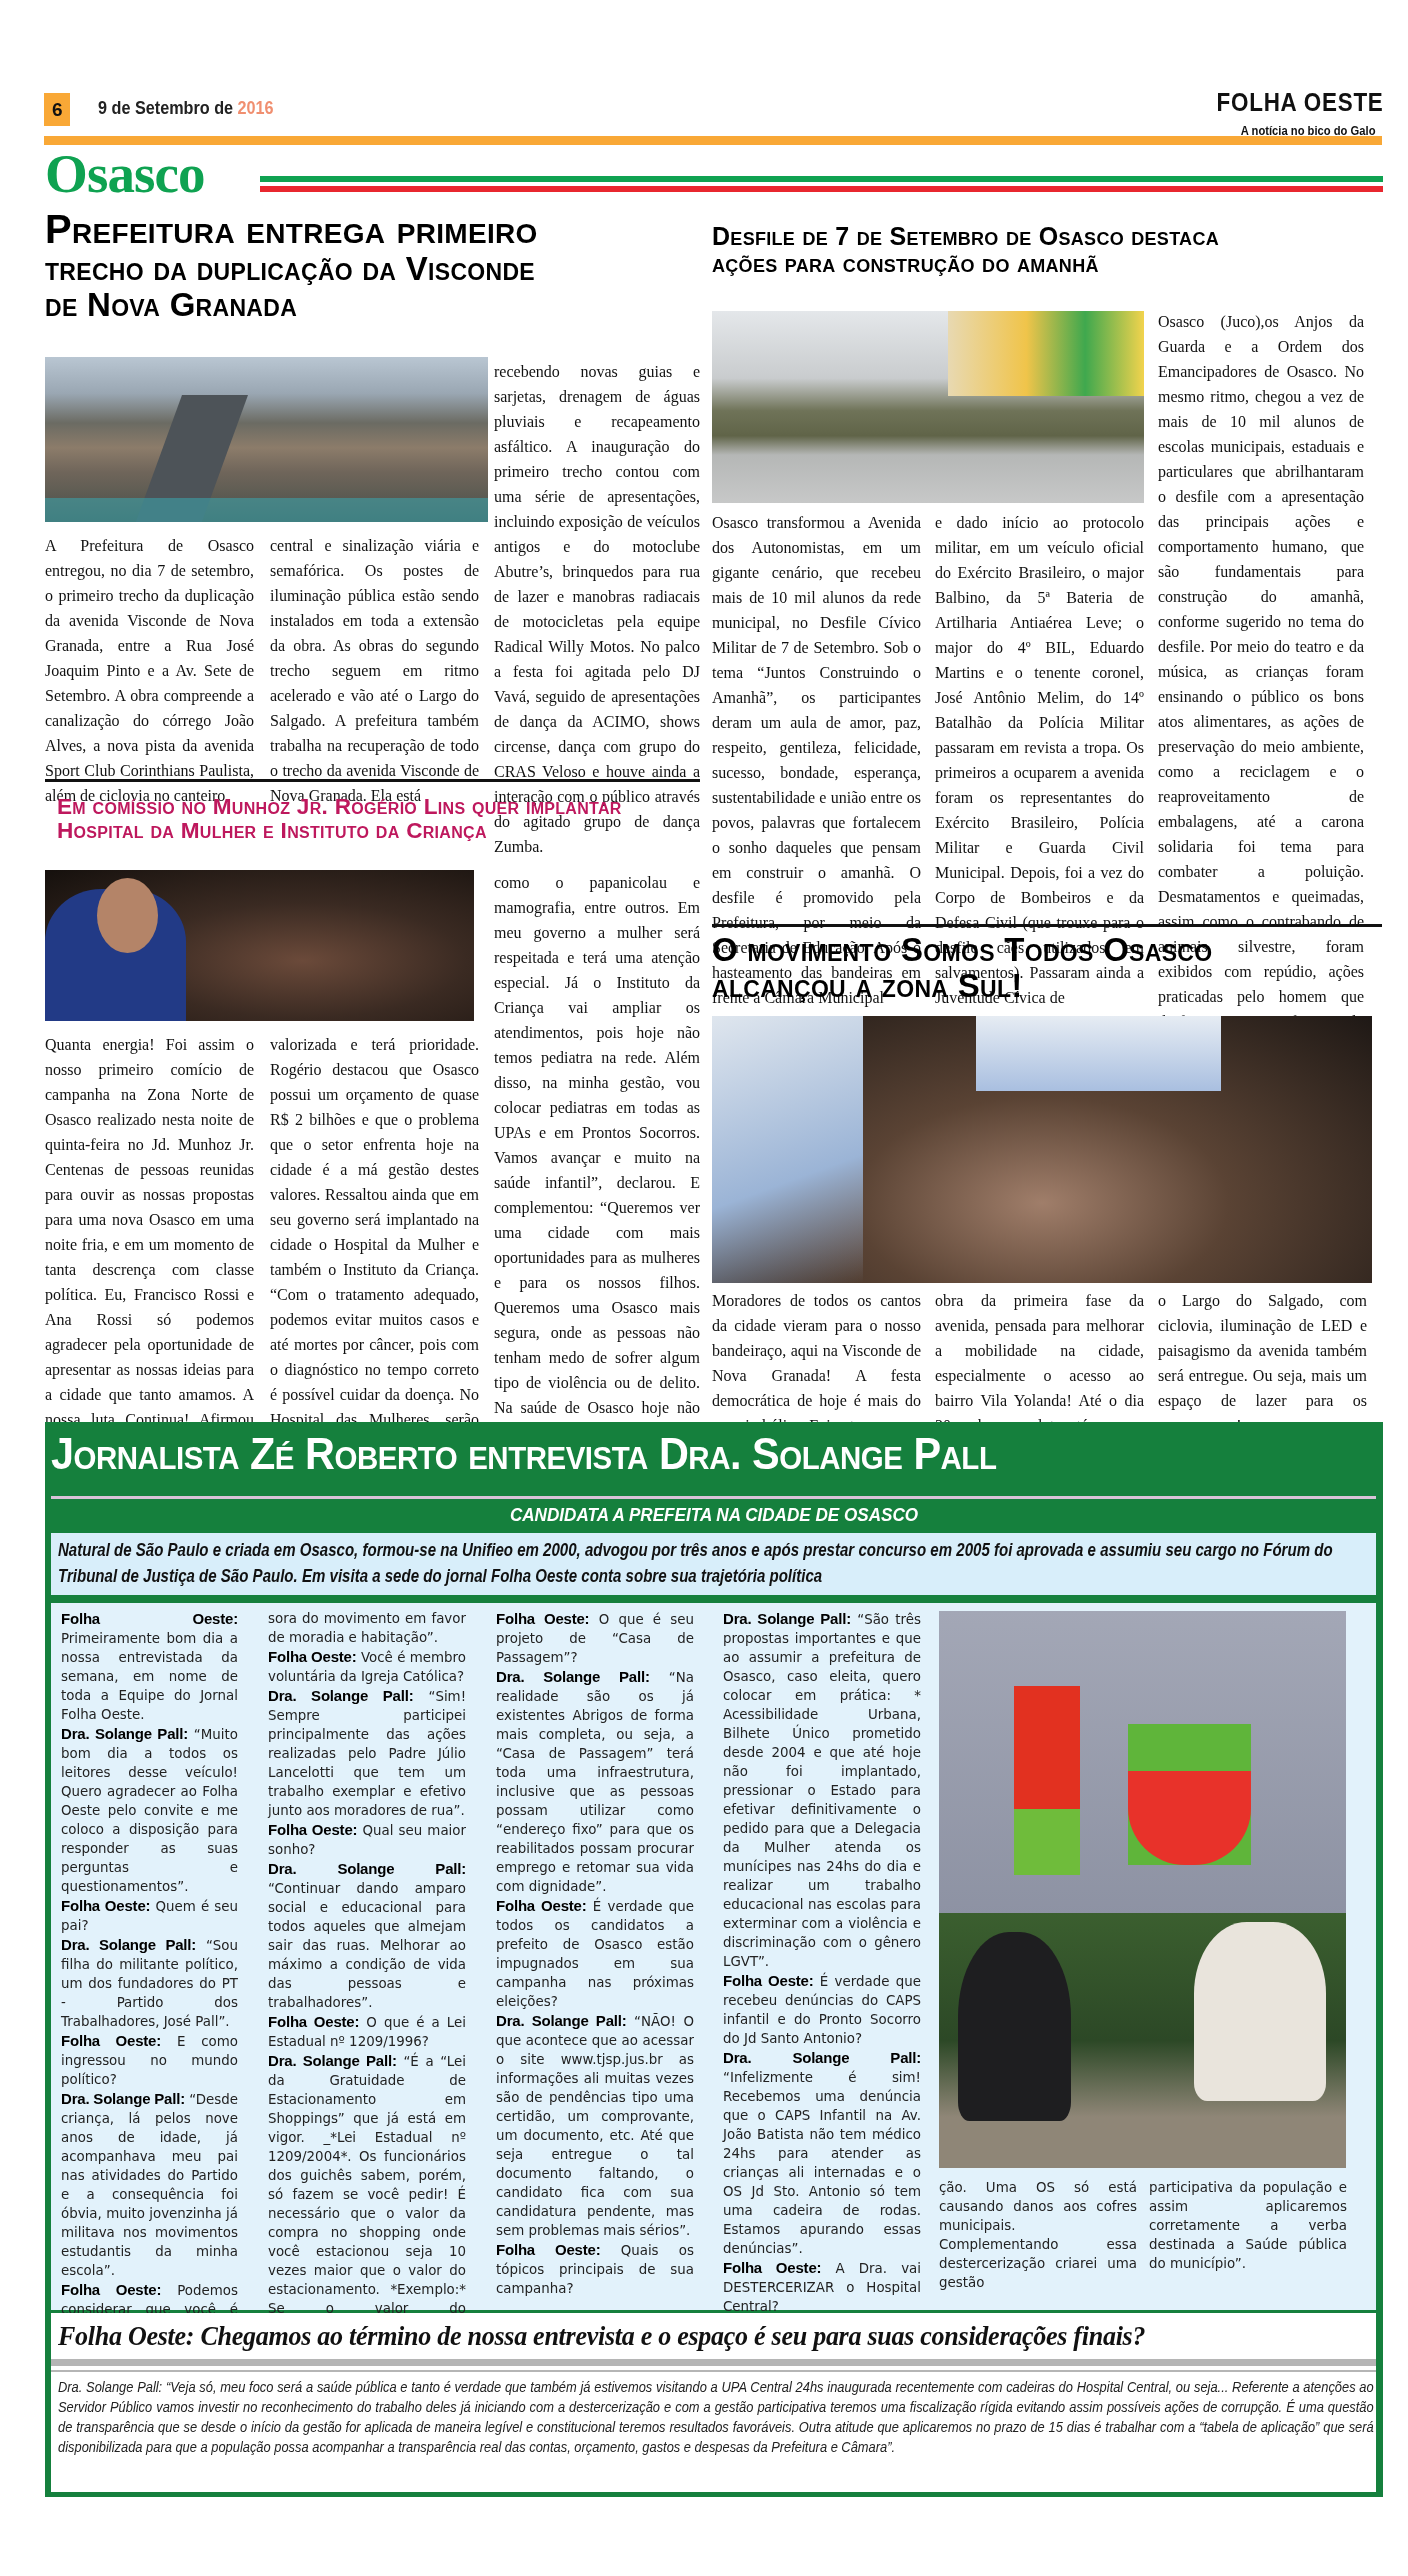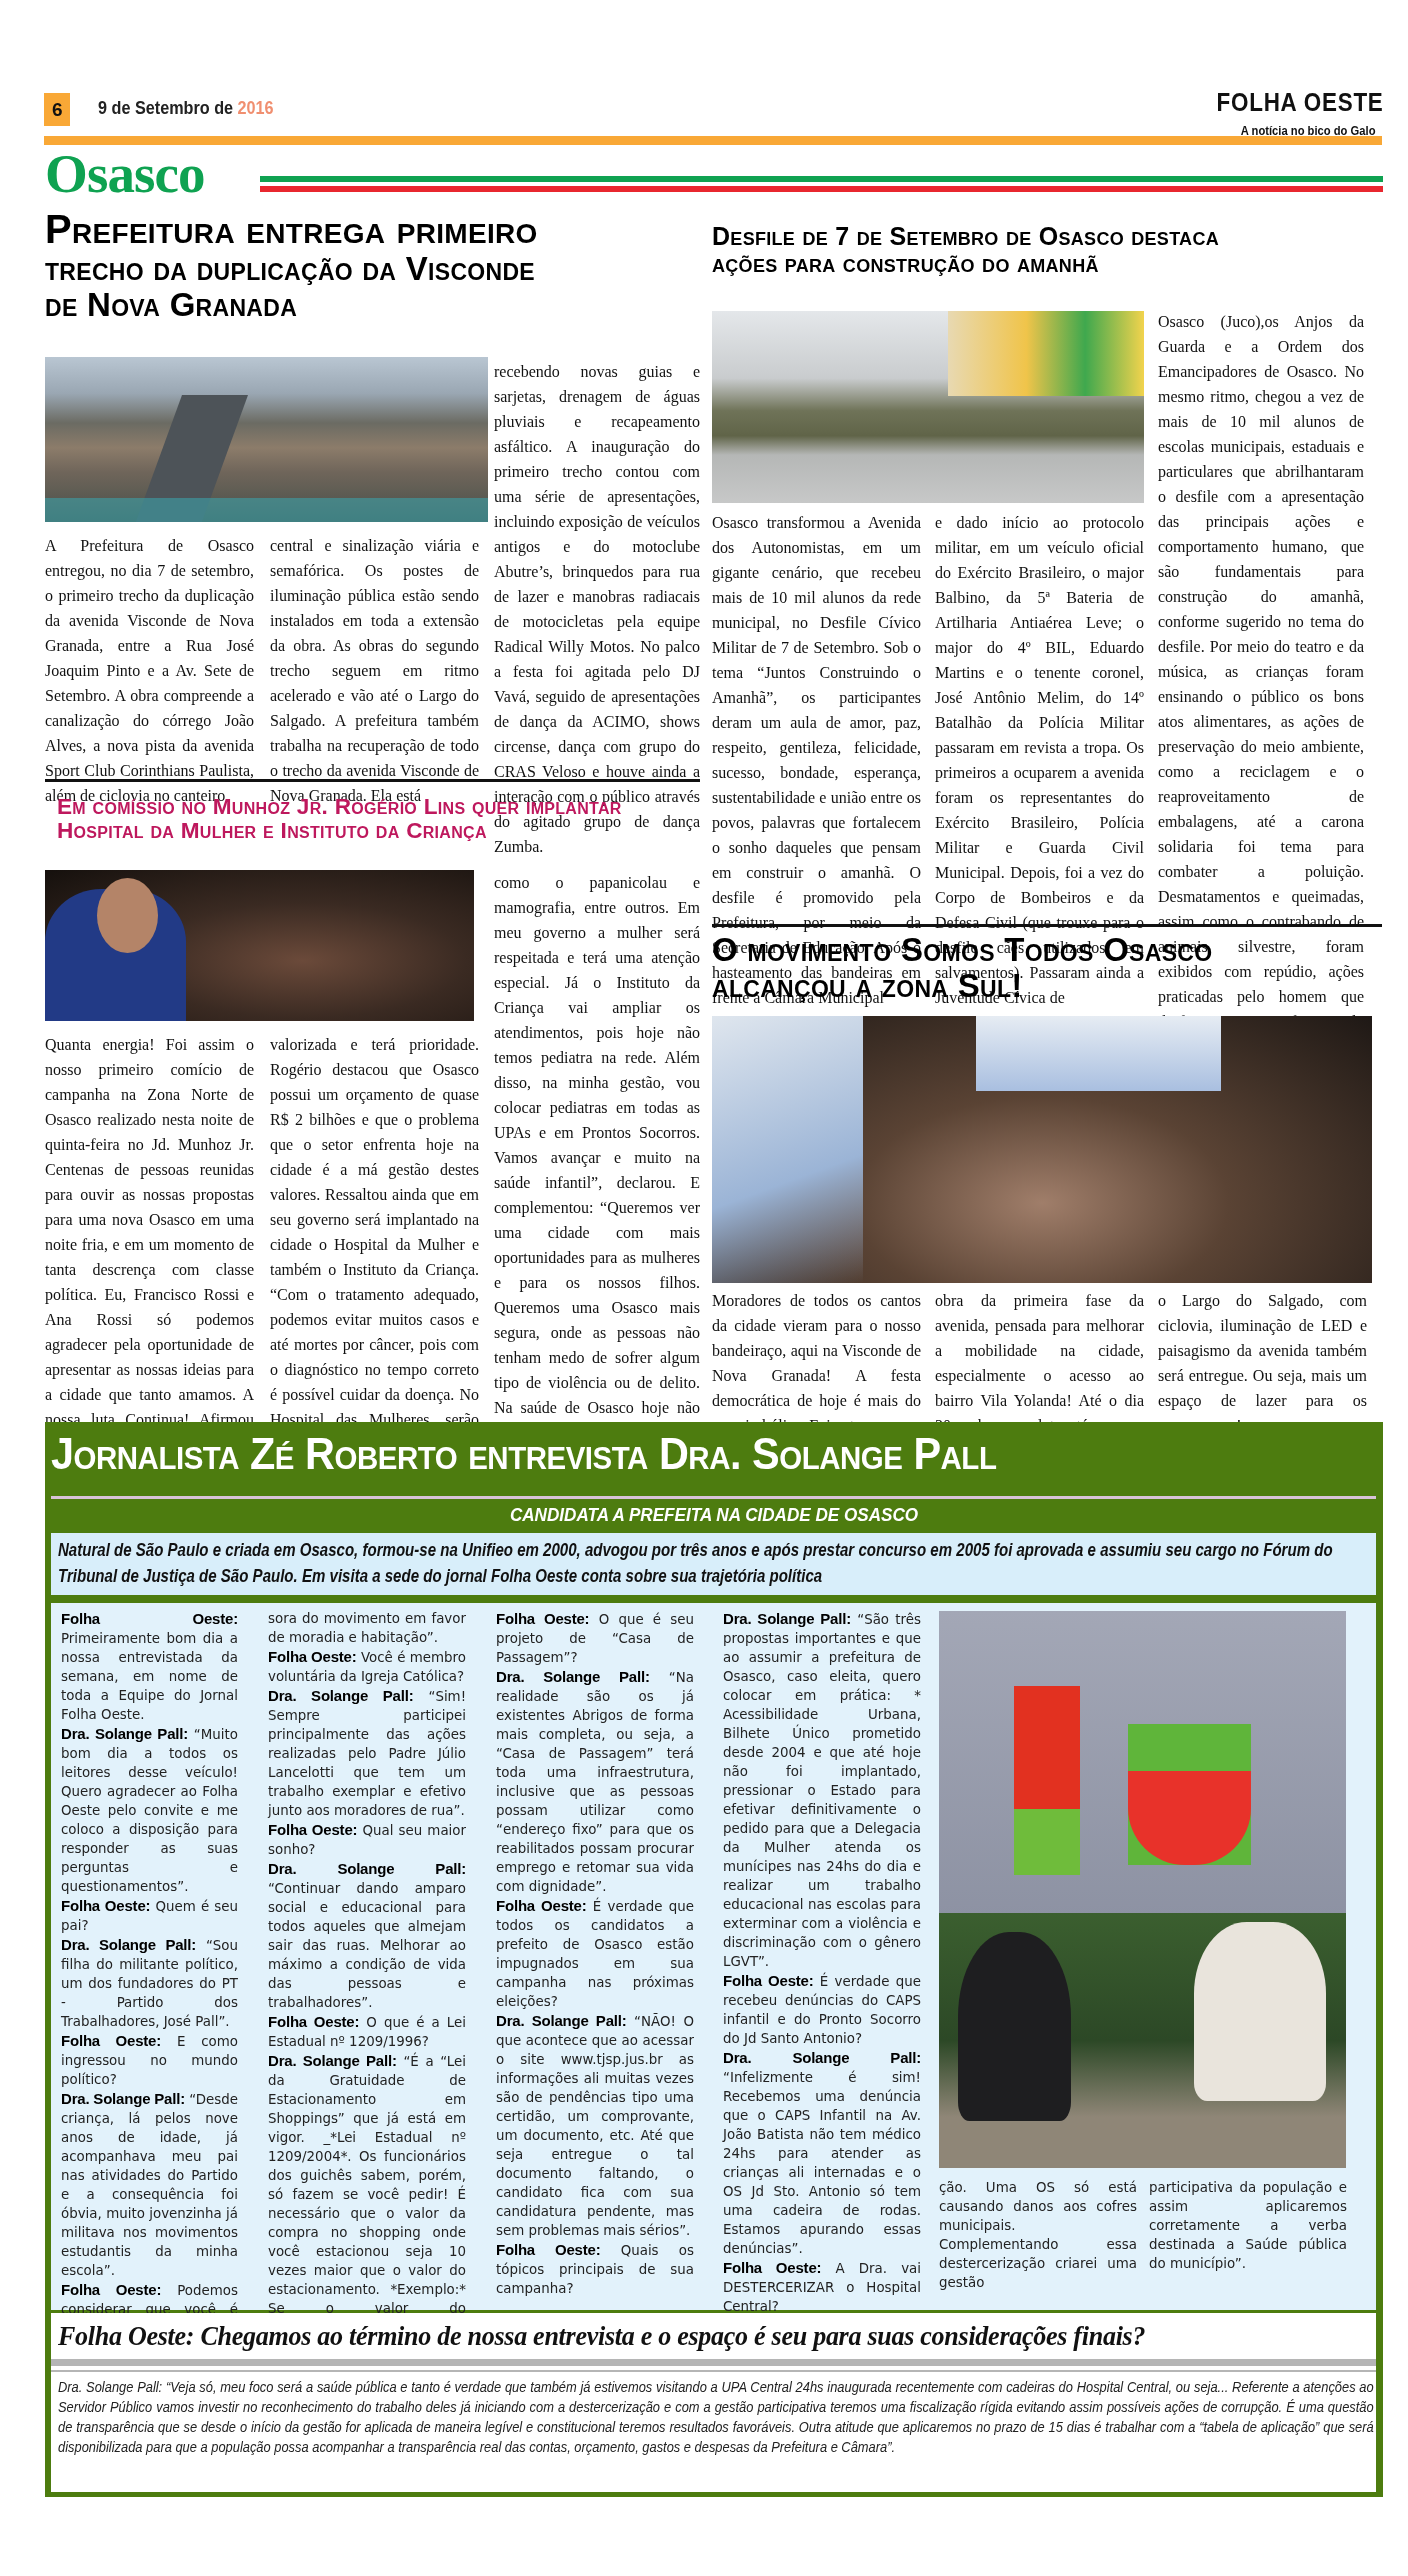--- a/index.html
+++ b/index.html
@@ -74,21 +74,21 @@
   <div>alcançou a zona Sul!</div>
 </div>
 <div class="abs photo" style="left:712px;top:1016px;width:660px;height:267px;background:radial-gradient(ellipse at 50% 70%,#a07e6a 0%,#5a4334 40%,#1e1815 100%)">
   <div style="position:absolute;left:0;top:0;width:151px;height:267px;background:linear-gradient(160deg,#dfe6ee,#9bb4d6 60%,transparent)"></div>
   <div style="position:absolute;left:264px;top:0;width:245px;height:75px;background:linear-gradient(180deg,#e6ecf3,#a9bfe0)"></div>
 </div>
 <div class="abs col" style="left:712px;top:1288px;width:209px">Moradores de todos os cantos da cidade vieram para o nosso bandeiraço, aqui na Visconde de Nova Granada! A festa democrática de hoje é mais do que simbólica. Foi entregue a</div>
 <div class="abs col" style="left:935px;top:1288px;width:209px">obra da primeira fase da avenida, pensada para melhorar a mobilidade na cidade, especialmente o acesso ao bairro Vila Yolanda! Até o dia 30, a obra completa, até</div>
 <div class="abs col" style="left:1158px;top:1288px;width:209px">o Largo do Salgado, com ciclovia, iluminação de LED e paisagismo da avenida também será entregue. Ou seja, mais um espaço de lazer para os osasquenses!</div>
 
-<div class="abs" style="left:45px;top:1422px;width:1338px;height:1075px;background:#4d7c0f">
+<div class="abs" style="left:45px;top:1422px;width:1338px;height:1075px;background:#15803d">
   <div class="abs head" style="left:5.7px;top:7.5px;width:1330px;font-size:45px;color:#fff;letter-spacing:-0.5px;transform:scaleX(0.92);transform-origin:left;white-space:nowrap">Jornalista Zé Roberto entrevista Dra. Solange Pall</div>
   <div class="abs" style="left:5.7px;top:74px;width:1325px;height:2.8px;background:#d8c3d8"></div>
   <div class="abs sans" style="left:0;top:82px;width:1338px;text-align:center;color:#fff;font-weight:bold;font-style:italic;font-size:19px;transform:scaleX(0.9)">CANDIDATA A PREFEITA NA CIDADE DE OSASCO</div>
   <div class="abs sans" style="left:5.7px;top:111px;width:1325px;height:62px;background:#d8eefa;padding:3.8px 7.5px;font-style:italic;font-weight:bold;font-size:17.5px;line-height:26.4px;color:#111">
     <span style="display:block;transform:scaleX(0.86);transform-origin:left;width:116%">Natural de São Paulo e criada em Osasco, formou-se na Unifieo em 2000, advogou por três anos e após prestar concurso em 2005 foi aprovada e assumiu seu cargo no Fórum do Tribunal de Justiça de São Paulo. Em visita a sede do jornal Folha Oeste conta sobre sua trajetória política</span>
   </div>
   <div class="abs" style="left:5.7px;top:181px;width:1325px;height:707px;background:#e2f2fb"></div>
 
   <div class="abs int" style="left:16px;top:187px;width:177px" id="ic1">
       <p><span class="q">Folha Oeste:</span><span> Primeiramente bom dia a nossa entrevistada da semana,  em nome de toda a Equipe do Jornal Folha Oeste.</span></p>

